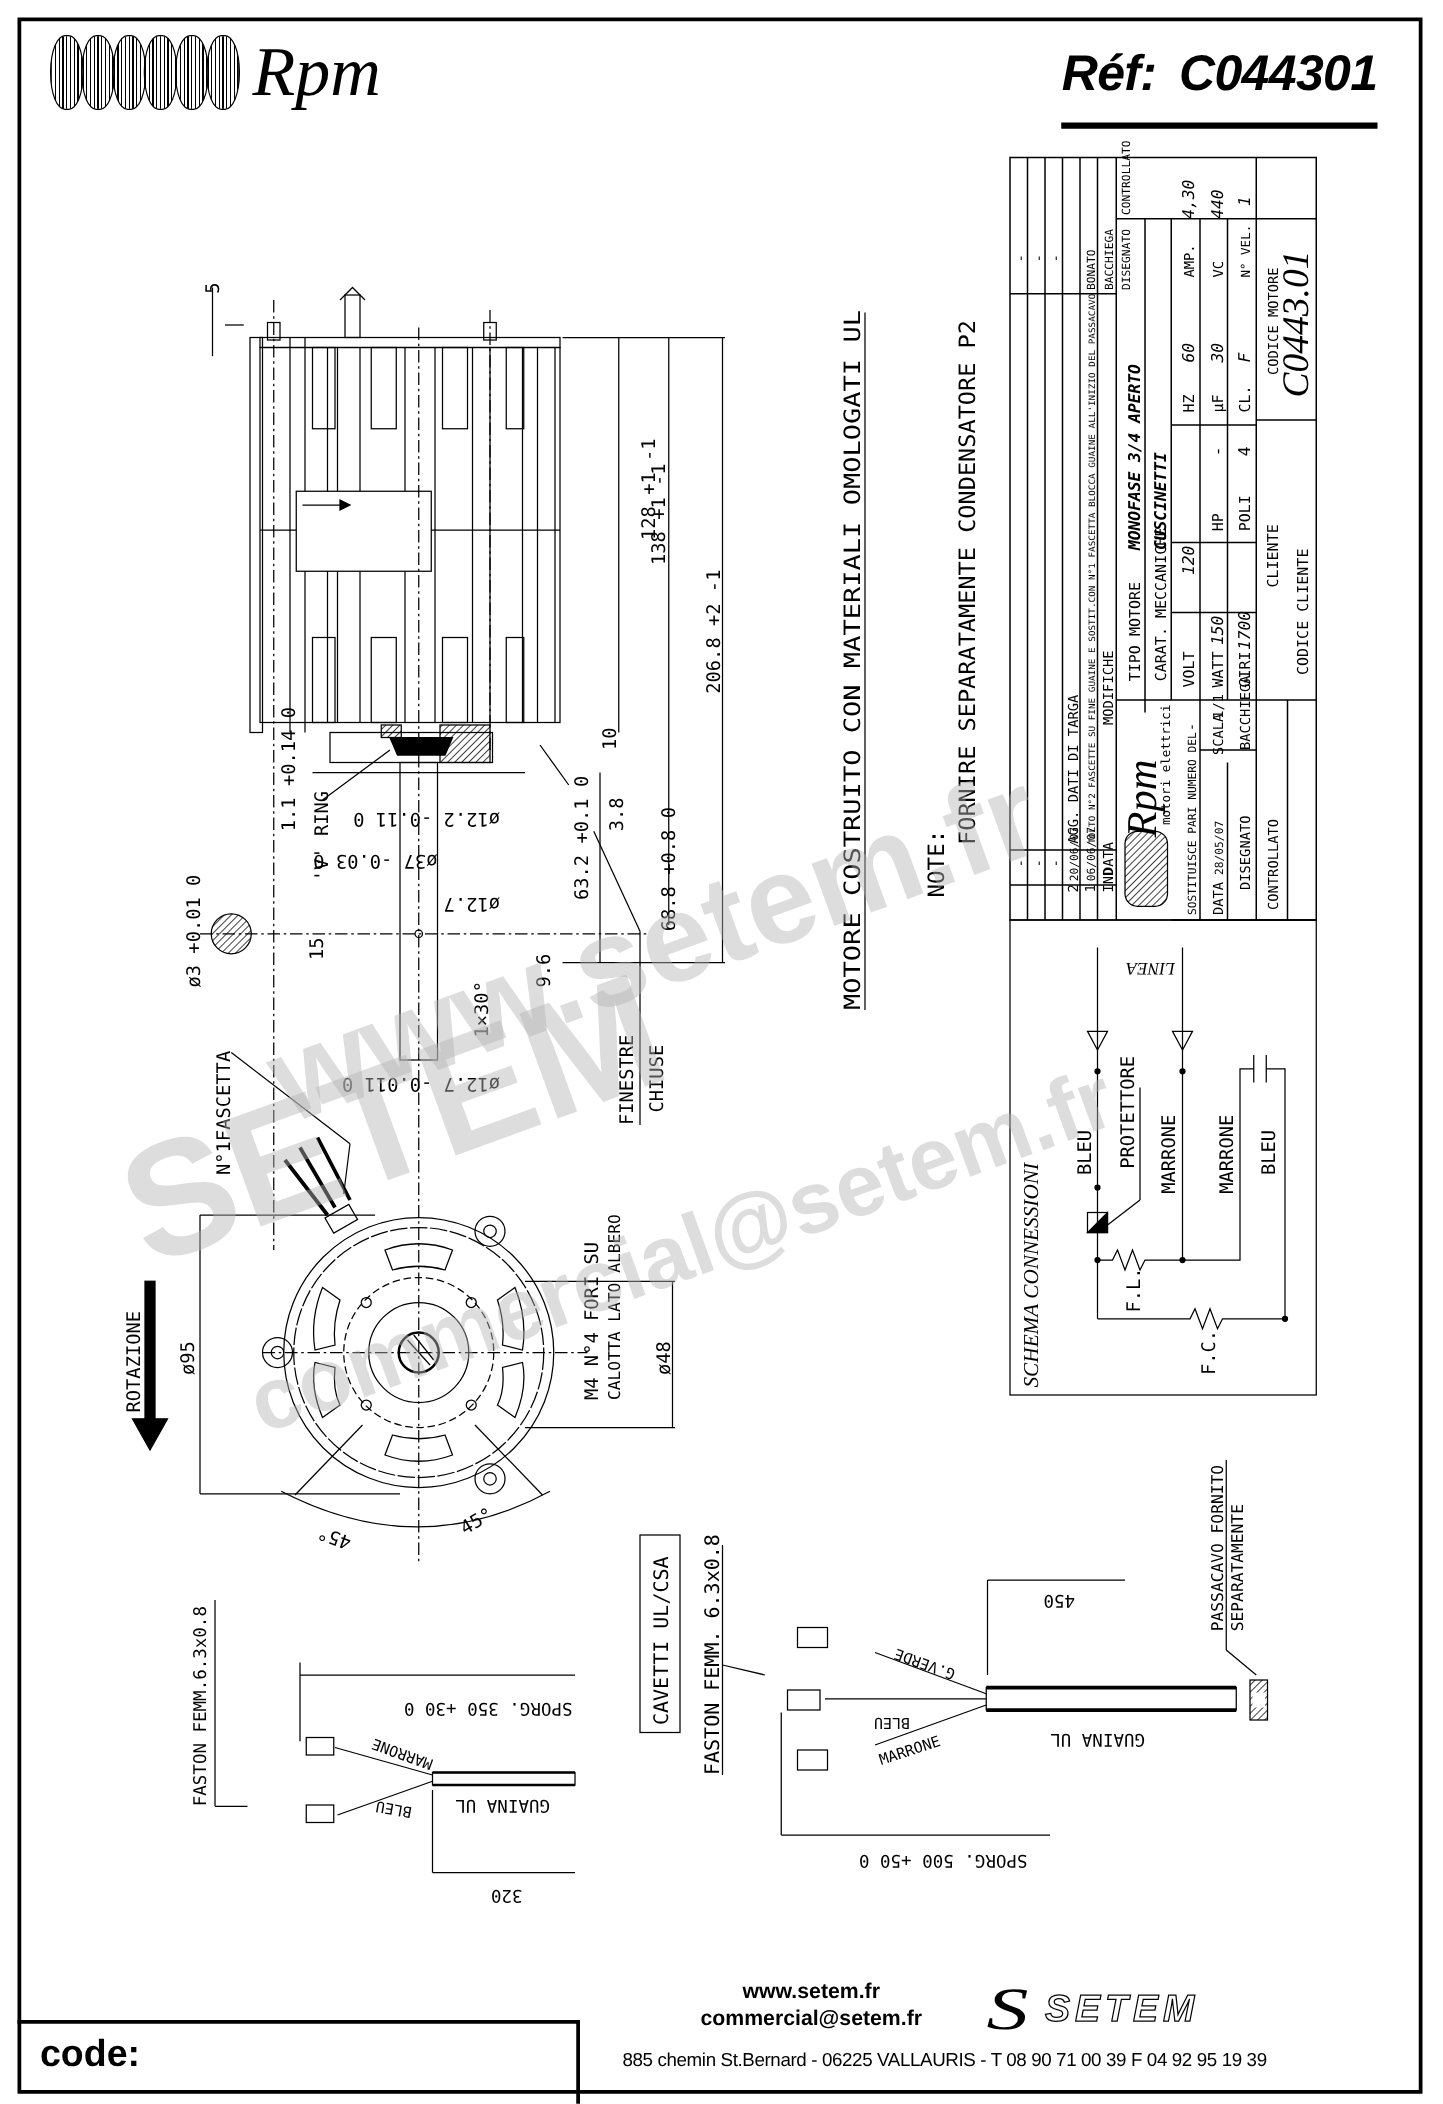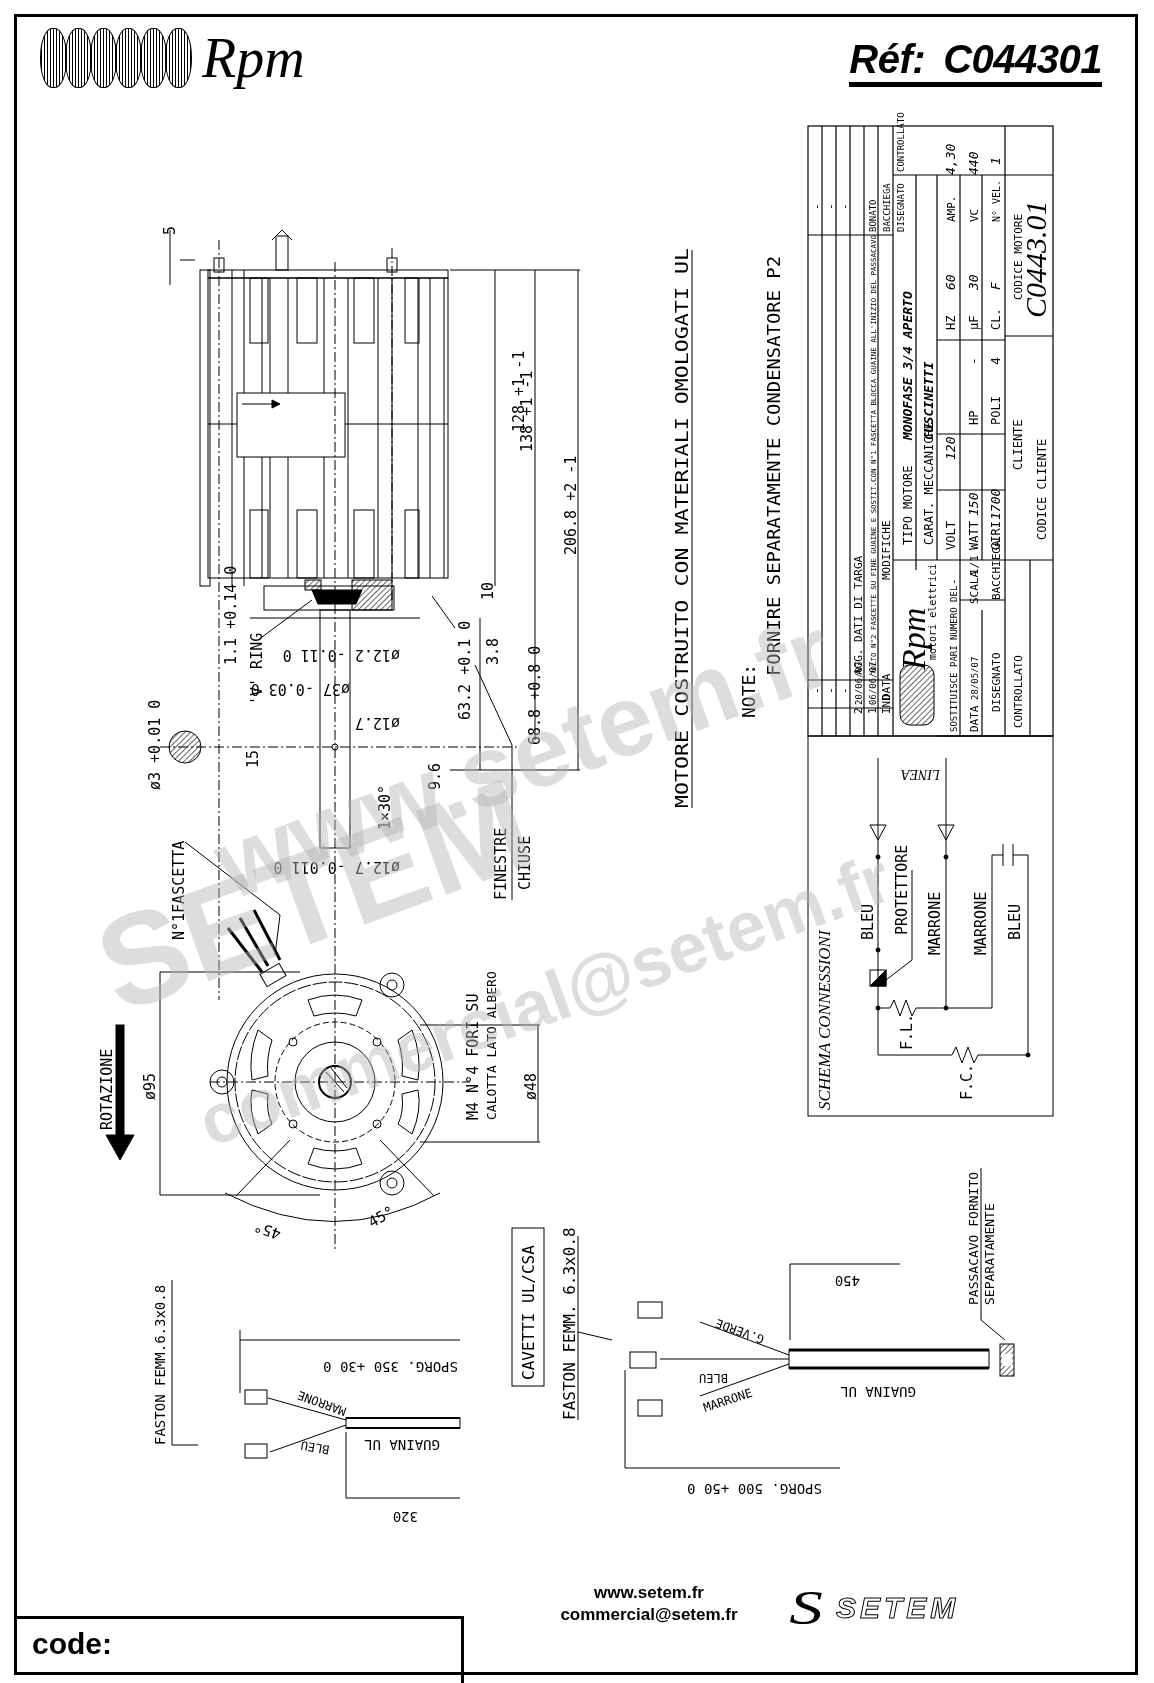--- a/index.html
+++ b/index.html
@@ -3,21 +3,21 @@
 <meta charset="utf-8">
 <style>
   html, body { margin:0; padding:0; background:#fff; }
   body { width:1154px; height:1683px; position:relative; overflow:hidden; font-family:"Liberation Sans", sans-serif; color:#000; }
   .frame { position:absolute; left:14px; top:14px; width:1124px; height:1661px; border:3px solid #000; box-sizing:border-box; }
   .logo { position:absolute; left:40px; top:28px; display:flex; align-items:center; }
   .logo .coils { display:flex; }
   .coil { width:25px; height:58px; border-radius:12px/29px; margin-right:-2px;
           background:repeating-linear-gradient(90deg,#000 0 1px,#fff 1px 3px); border:1px solid #000; }
   .logo .brand { font-family:"Liberation Serif", serif; font-style:italic; font-size:56px; margin-left:12px; line-height:1; }
-  .ref { position:absolute; right:52px; top:38px; font-size:40px; font-weight:bold; font-style:italic; border-bottom:5px solid #000; line-height:1.05; padding-bottom:2px; letter-spacing:-0.5px;text-align:right; }
+  .ref { position:absolute; right:52px; top:38px; font-size:40px; font-weight:bold; font-style:italic; border-bottom:5px solid #000; line-height:1.05; padding-bottom:18px; letter-spacing:-0.5px;text-align:right; }
   .ref span { margin-left:18px; }
   svg.drawing { position:absolute; left:0; top:0; }
   .footer-left { position:absolute; left:14px; top:1616px; width:450px; height:117px; border-top:3px solid #000; border-right:3px solid #000; box-sizing:border-box; }
   .footer-left .lbl { position:absolute; left:18px; top:8px; font-size:30px; font-weight:bold; }
   .footer-left .code { position:absolute; left:110px; top:36px; font-size:54px; font-weight:bold; letter-spacing:-1px; }
   .footer-right { position:absolute; left:464px; top:1574px; width:670px; height:101px; }
   .web { position:absolute; left:60px; top:8px; width:250px; text-align:center; font-size:17px; font-weight:bold; line-height:22px; }
   .addr { position:absolute; left:34px; top:66px; font-size:15px; white-space:nowrap; letter-spacing:-0.3px; }
   .setem { position:absolute; left:330px; top:6px; display:flex; align-items:center; }
   .setem .swirl { font-size:48px; font-style:italic; font-family:"Liberation Serif", serif; transform:scaleX(1.4); }
@@ -417,13 +417,14 @@
 
 <div class="footer-right">
   <div class="web">
     <div>www.setem.fr</div>
     <div>commercial@setem.fr</div>
   </div>
   <div class="setem">
     <span class="swirl">S</span>
     <span class="name">SETEM</span>
   </div>
+  <div class="addr">885 chemin St.Bernard  -  06225 VALLAURIS  -  T 08 90 71 00 39   F 04 92 95 19 39</div>
 </div>
 
 </body></html>

